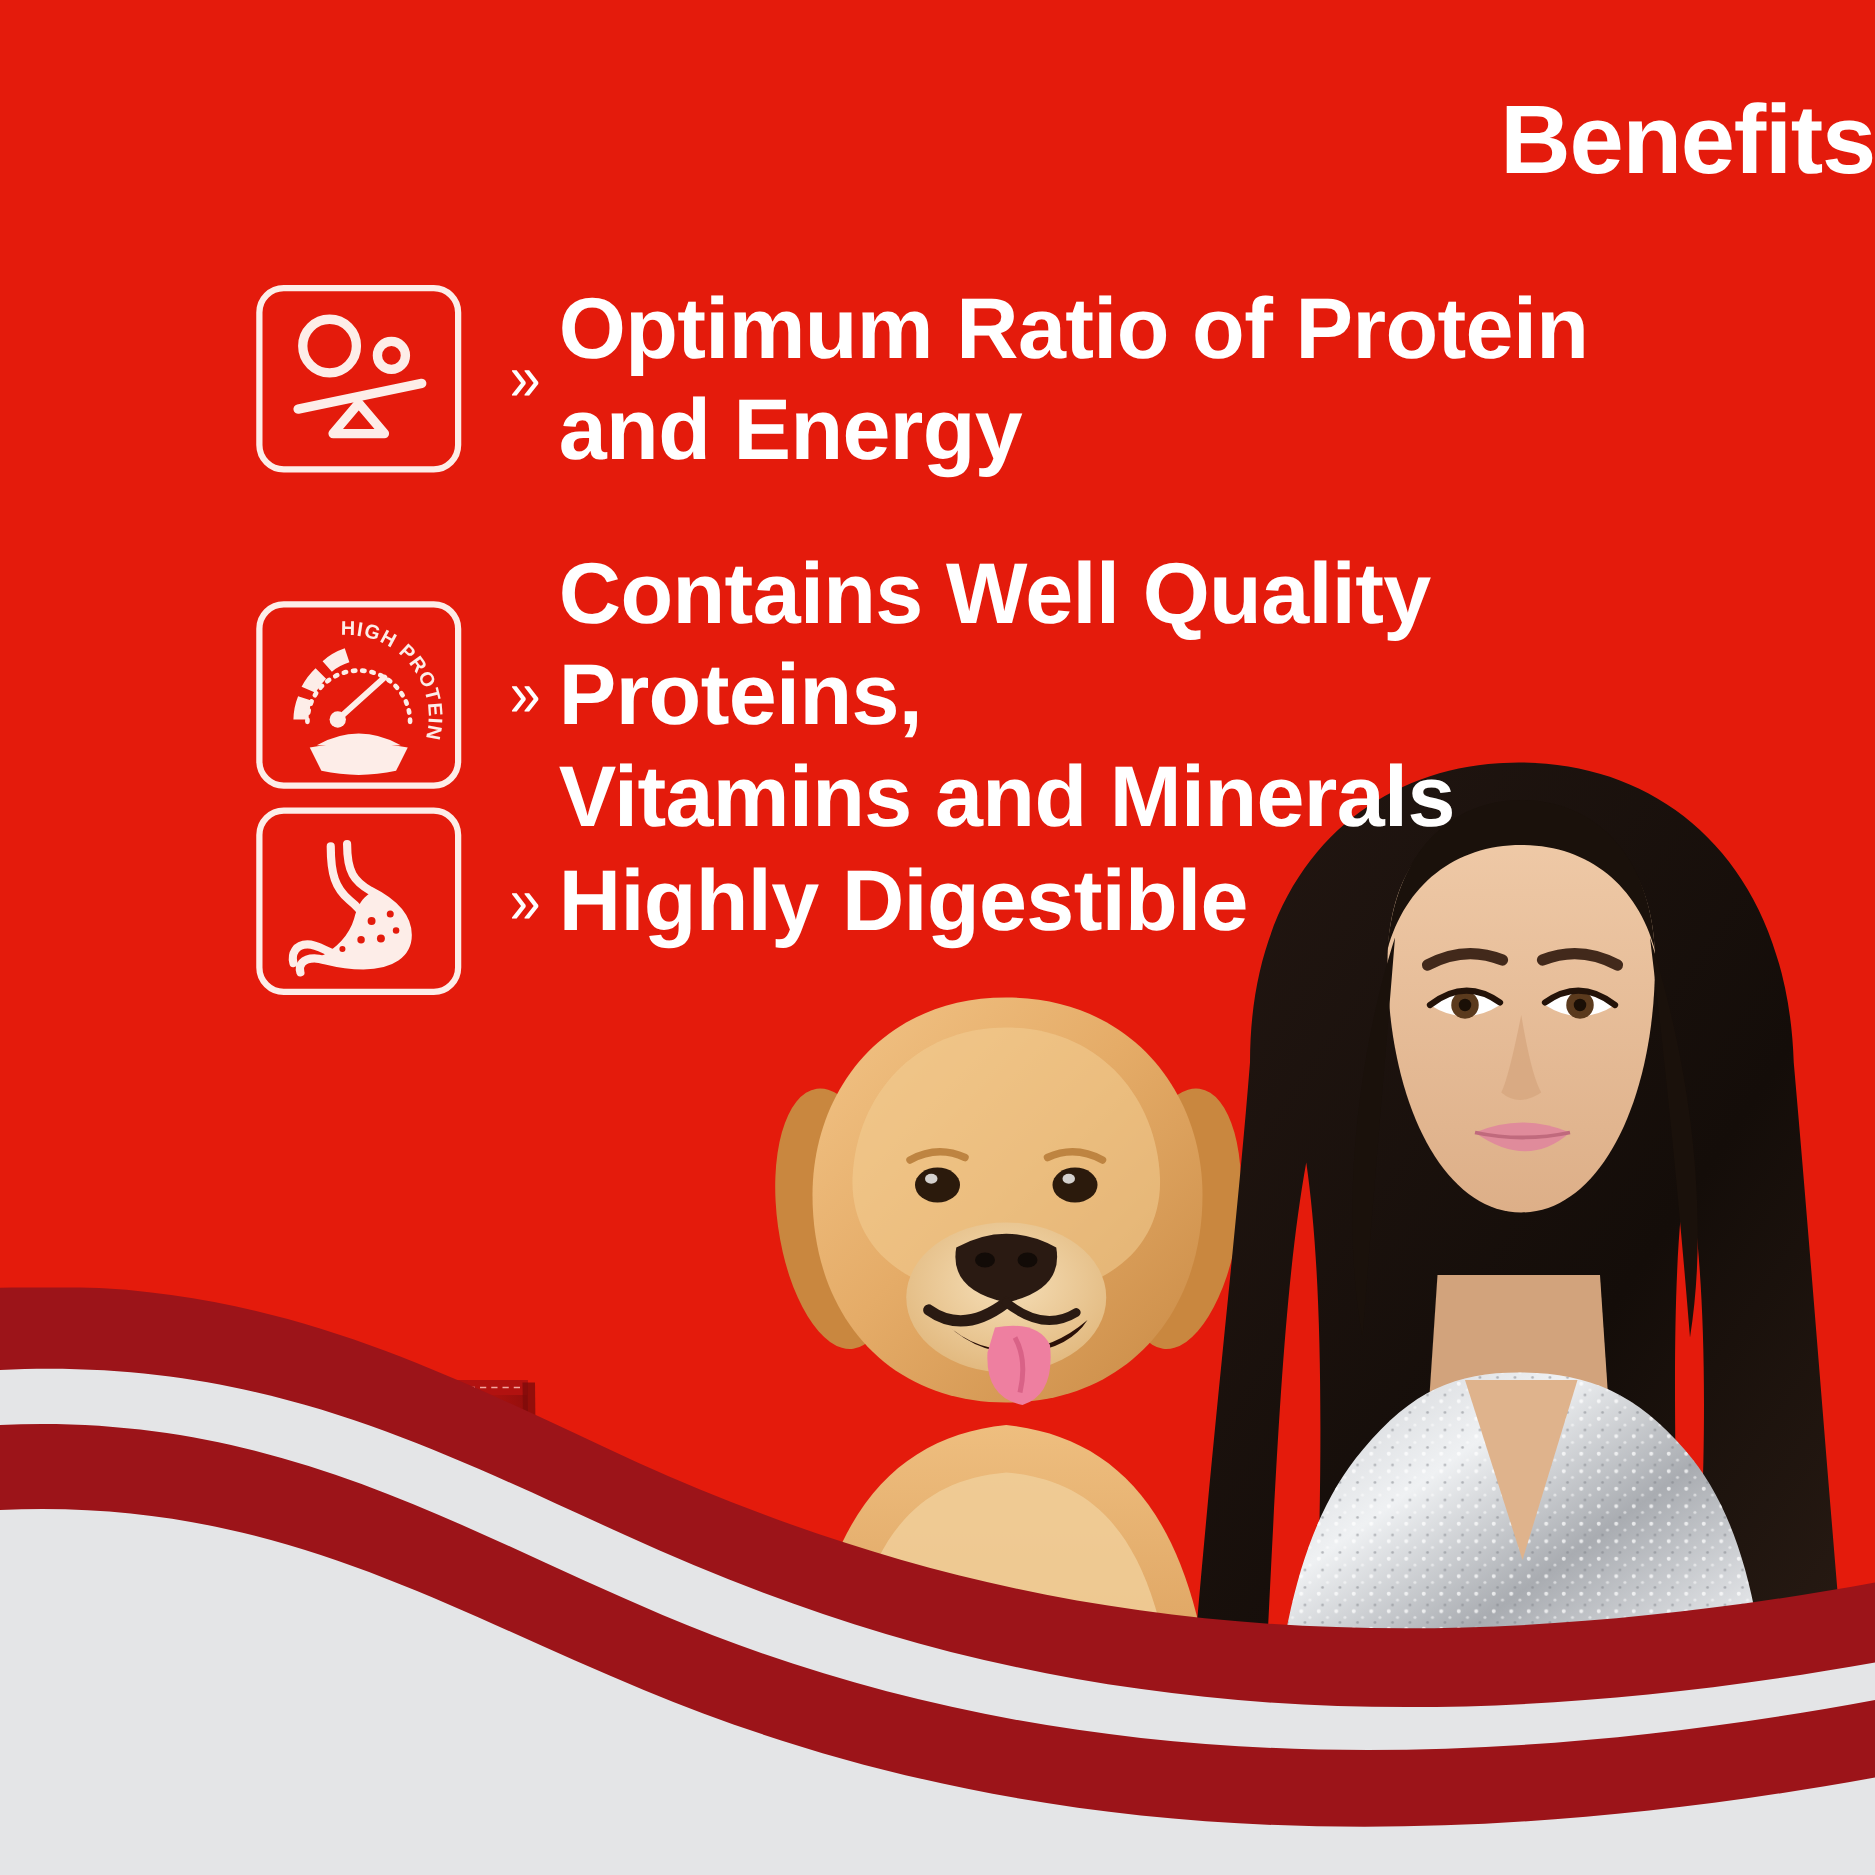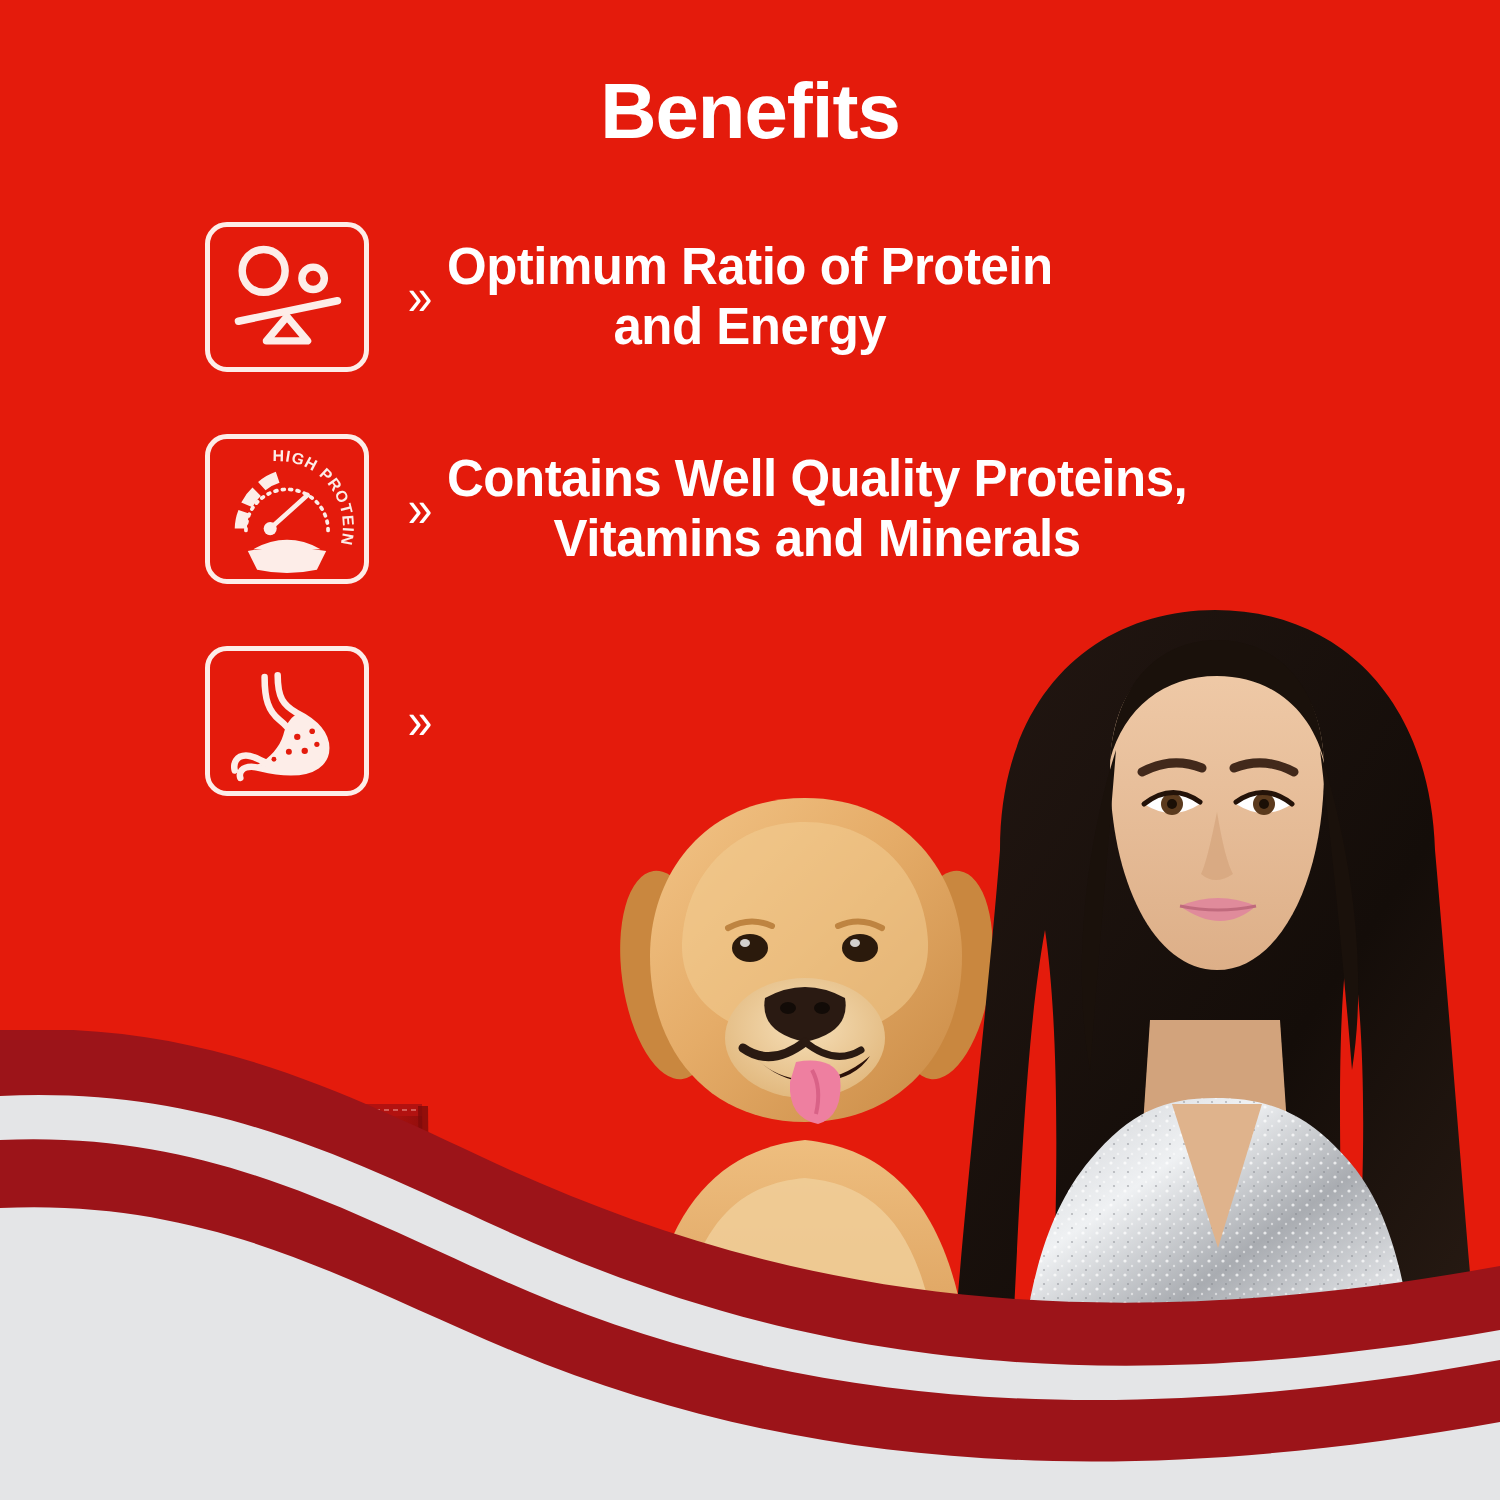--- a/index.html
+++ b/index.html
@@ -16,21 +16,21 @@
     left:0; top:0;
     width:1500px; height:1500px;
     overflow:hidden;
     background:#E41B0C;
   }
 
   
   .title {
     position:absolute;
     top:72px; left:0; width:1500px;
-    text-align:center;
+    text-align:right;
     color:#FFFFFF;
     font-size:78px;
     font-weight:bold;
     letter-spacing:-1px;
     line-height:1;
   }
 
   
   .benefits { position:absolute; left:205px; top:222px; width:1120px; }
   .benefit-row {
@@ -59,25 +59,24 @@
     font-size:52px;
     line-height:1;
     font-weight:400;
     text-align:center;
     transform: scaleX(0.85);
   }
 
   .benefit-text {
     color:#FFFFFF;
     font-weight:bold;
-    font-size:51px;
+    font-size:69px;
     line-height:1.18;
     letter-spacing:-0.5px;
     white-space:pre-line;
-    text-align:center;
   }
 
   
   .bottom-art {
     position:absolute;
     left:0; bottom:0;
     width:1500px; height:470px;
     pointer-events:none;
   }
   .bottom-art svg { display:block; width:1500px; height:470px; }
@@ -473,17 +472,18 @@
             <circle cx="93" cy="92" r="3.4"></circle>
             <circle cx="109" cy="86" r="3"></circle>
             <circle cx="84" cy="108" r="3.2"></circle>
             <circle cx="101" cy="107" r="3.4"></circle>
             <circle cx="114" cy="100" r="2.8"></circle>
             <circle cx="68" cy="116" r="2.6"></circle>
           </g>
         </svg>
       </div>
       <div class="chev">»</div>
+      <div class="benefit-text">Highly Digestible</div>
     </div>
 
   </div>
 
 </div>
 
 </body></html>

